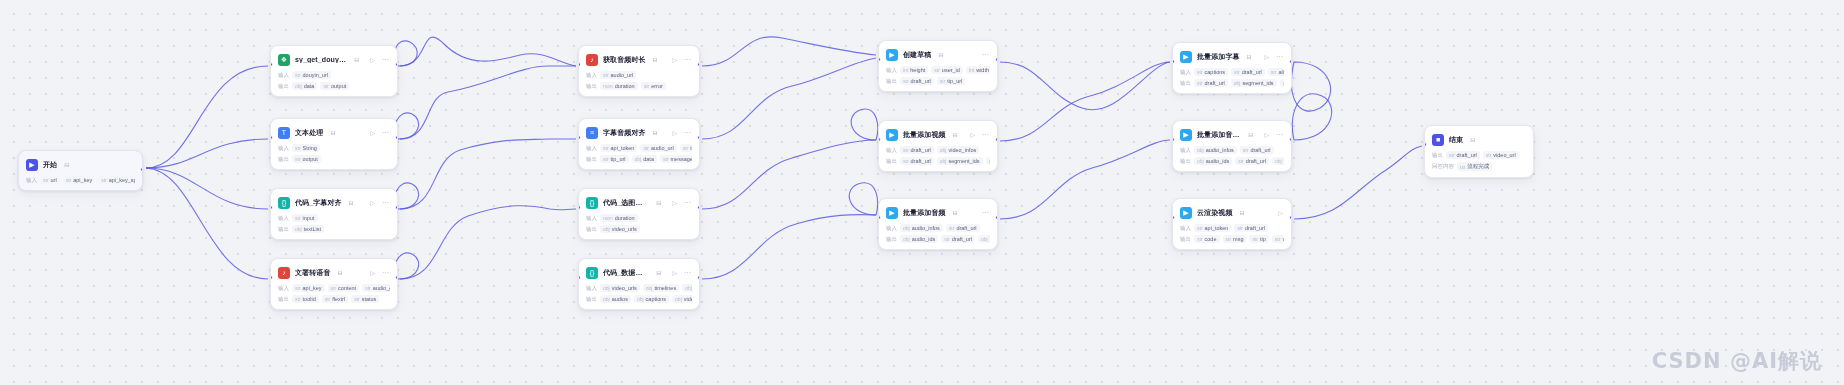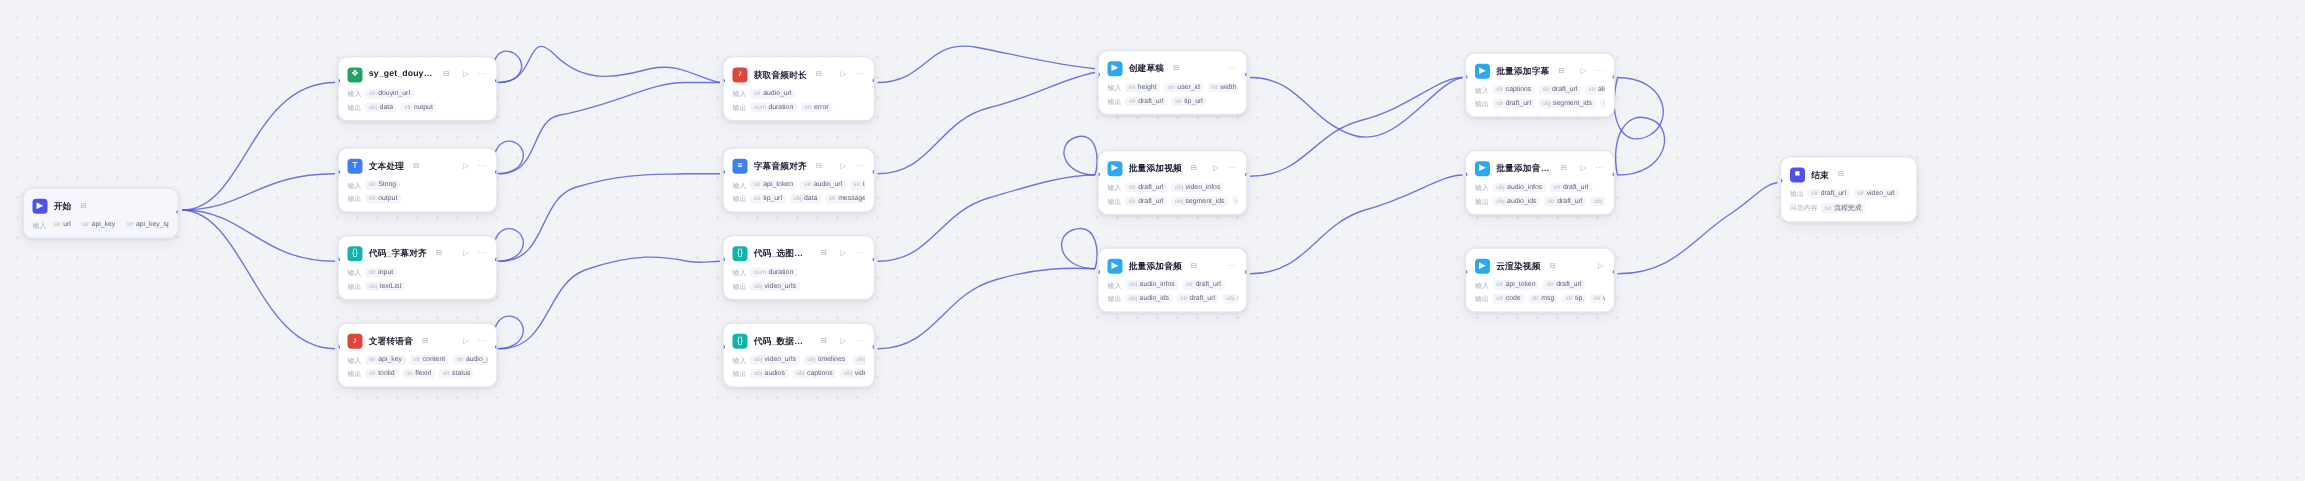--- a/index.html
+++ b/index.html
@@ -679,13 +679,14 @@
             <span class="plabel">回答内容</span>
             <span class="chip">
               <span class="ct">txt</span>
               <span>流程完成</span>
             </span>
           </div>
         </div>
         <span class="port l" style="top: 16px;"></span>
       </div>
     </div>
+  <div class="watermark">CSDN @AI解说</div>
 </div>
 
 </body></html>

